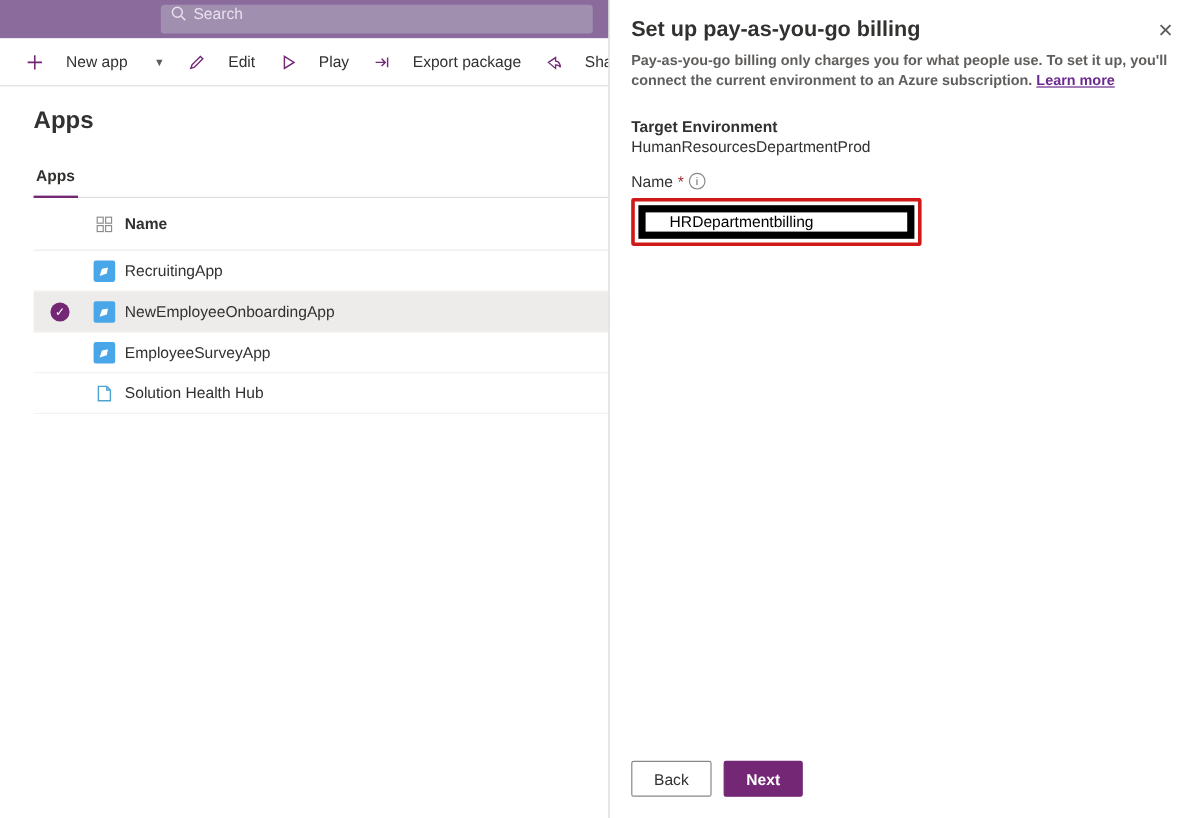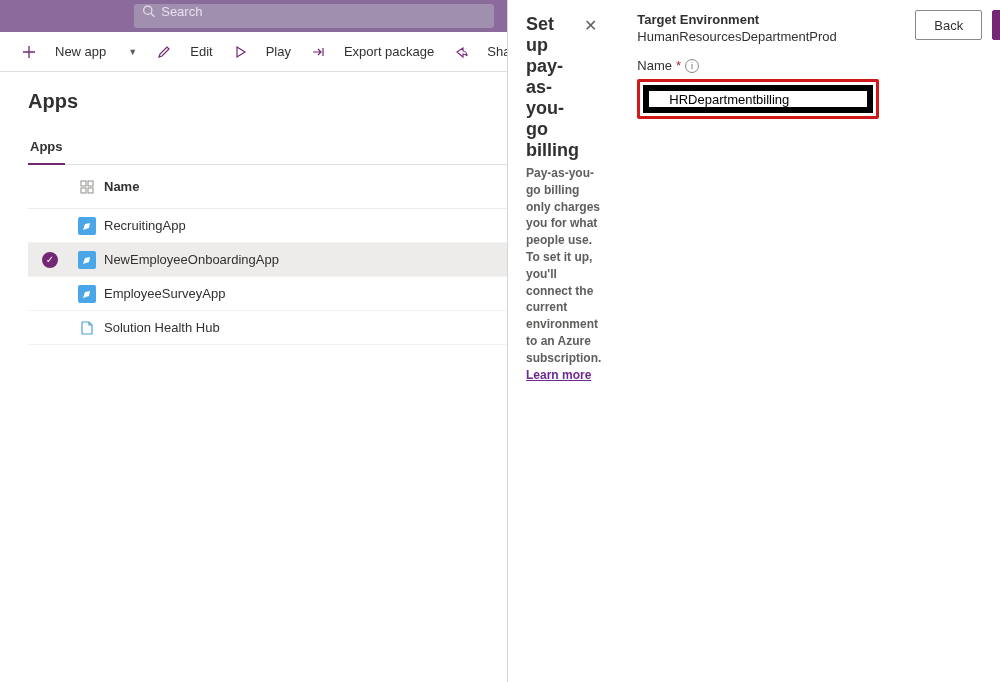--- a/index.html
+++ b/index.html
@@ -40,21 +40,21 @@
   .row.sel { background: #eeecea; }
   .radio-filled { width: 16px; height: 16px; border-radius: 50%; background: #742774; display: flex; align-items: center; justify-content: center; margin-left: 14px; }
   .radio-filled::after { content: "✓"; color: #fff; font-size: 10px; }
   .app-icon { width: 18px; height: 18px; background: #49a6e9; border-radius: 2px; display: flex; align-items: center; justify-content: center; }
   .app-icon svg { display: block; }
   .hub-icon { width: 18px; height: 18px; display: flex; align-items: center; justify-content: center; }
   .ellipsis { color: #605e5c; font-size: 14px; letter-spacing: 1px; }
   .mod-text { color: #605e5c; font-size: 12px; }
   
   
-  .panel { position: absolute; top: 0; right: 0; width: 493px; height: 682px; background: #fff; border-left: 1px solid #d6d6d6; display: flex; flex-direction: row; }
+  .panel { position: absolute; top: 0; right: 0; width: 493px; height: 682px; background: #fff; border-left: 1px solid #d6d6d6; display: flex; flex-direction: column; }
   .panel-head { padding: 14px 18px 10px 18px; }
   .panel-title-row { display: flex; justify-content: space-between; align-items: flex-start; }
   .panel-title { font-size: 18px; font-weight: 600; }
   .close-x { font-size: 16px; color: #605e5c; cursor: pointer; padding: 2px 4px; }
   .panel-desc { font-size: 12px; color: #605e5c; margin-top: 4px; line-height: 1.4; font-weight: bold; }
   .panel-desc a { color: #6b2a8f; text-decoration: underline; }
   
   .info-banner { background: #fff8d6; padding: 8px 14px; font-size: 12px; color: #4b4b4b; display: flex; align-items: center; gap: 8px; }
   .info-banner svg { flex-shrink: 0; }
   

